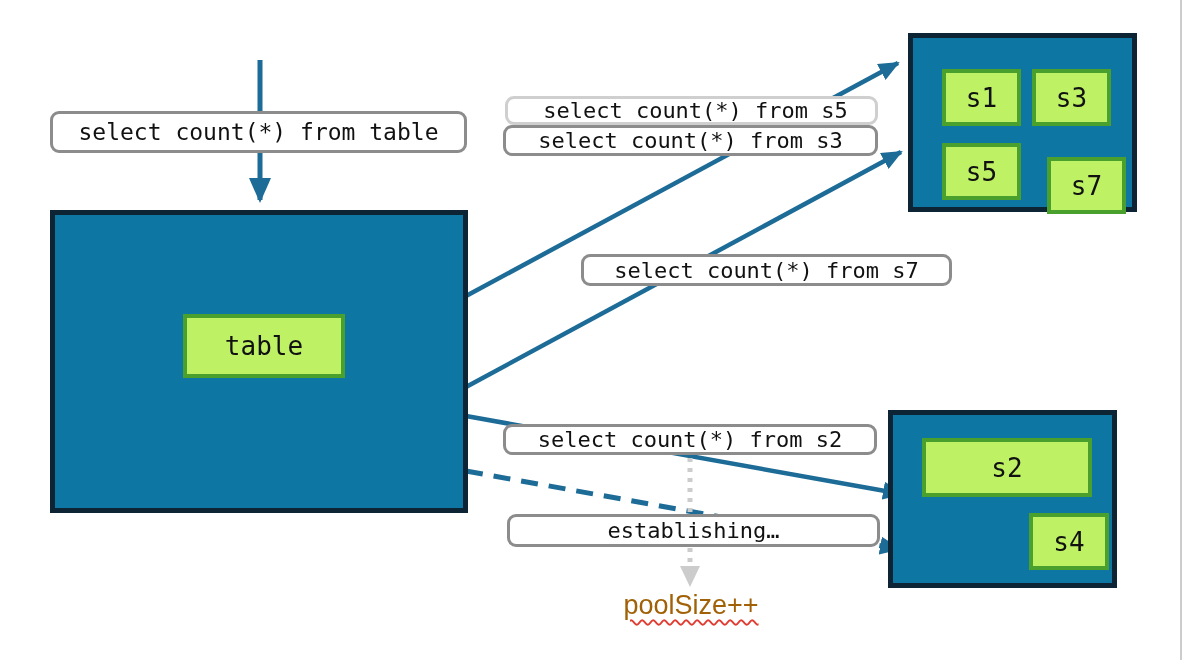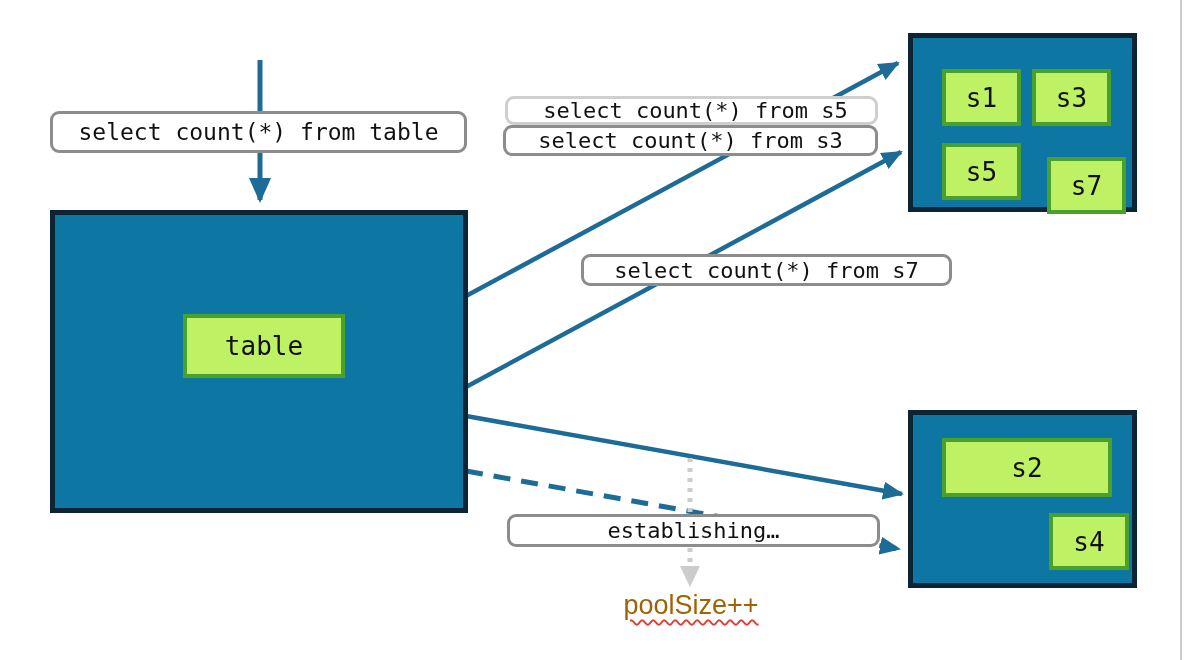--- a/index.html
+++ b/index.html
@@ -65,34 +65,35 @@
   </svg>
 
   <div class="qlabel" id="query-table-label" style="left:50px;top:111px;width:417px;height:42px;">select count(*) from table</div>
 
   <div class="qlabel light" style="left:505px;top:96px;width:373px;height:29px;">select count(*) from s5</div>
 
   <div class="qlabel" style="left:503px;top:125px;width:375px;height:31px;">select count(*) from s3</div>
 
   <div class="qlabel" style="left:581px;top:254px;width:371px;height:32px;">select count(*) from s7</div>
 
+  <div class="qlabel" style="left:503px;top:424px;width:374px;height:31px;">select count(*) from s2</div>
 
   <div class="qlabel" style="left:507px;top:514px;width:373px;height:33px;">establishing…</div>
 
   <div class="bigbox" style="left:50px;top:210px;width:418px;height:303px;">
     <div class="shard" style="left:128px;top:99px;width:162px;height:64px;">table</div>
   </div>
 
   <div class="bigbox" style="left:908px;top:33px;width:229px;height:179px;">
     <div class="shard" style="left:29px;top:31px;width:79px;height:57px;">s1</div>
     <div class="shard" style="left:119px;top:31px;width:79px;height:57px;text-align:right;">s3</div>
     <div class="shard" style="left:29px;top:105px;width:79px;height:57px;">s5</div>
     <div class="shard" style="left:119px;top:119px;width:79px;height:57px;margin-left:15px;">s7</div>
   </div>
 
-  <div class="bigbox" style="left:908px;top:410px;width:229px;height:178px;">
+  <div class="bigbox" style="left:888px;top:410px;width:229px;height:178px;">
     <div class="shard" style="left:29px;top:23px;width:170px;height:59px;">s2</div>
     <div class="shard" style="left:119px;top:98px;width:80px;height:57px;margin-left:17px;">s4</div>
   </div>
 
   <div id="pool-size">poolSize++</div>
 
 </div>
 
 </body></html>

